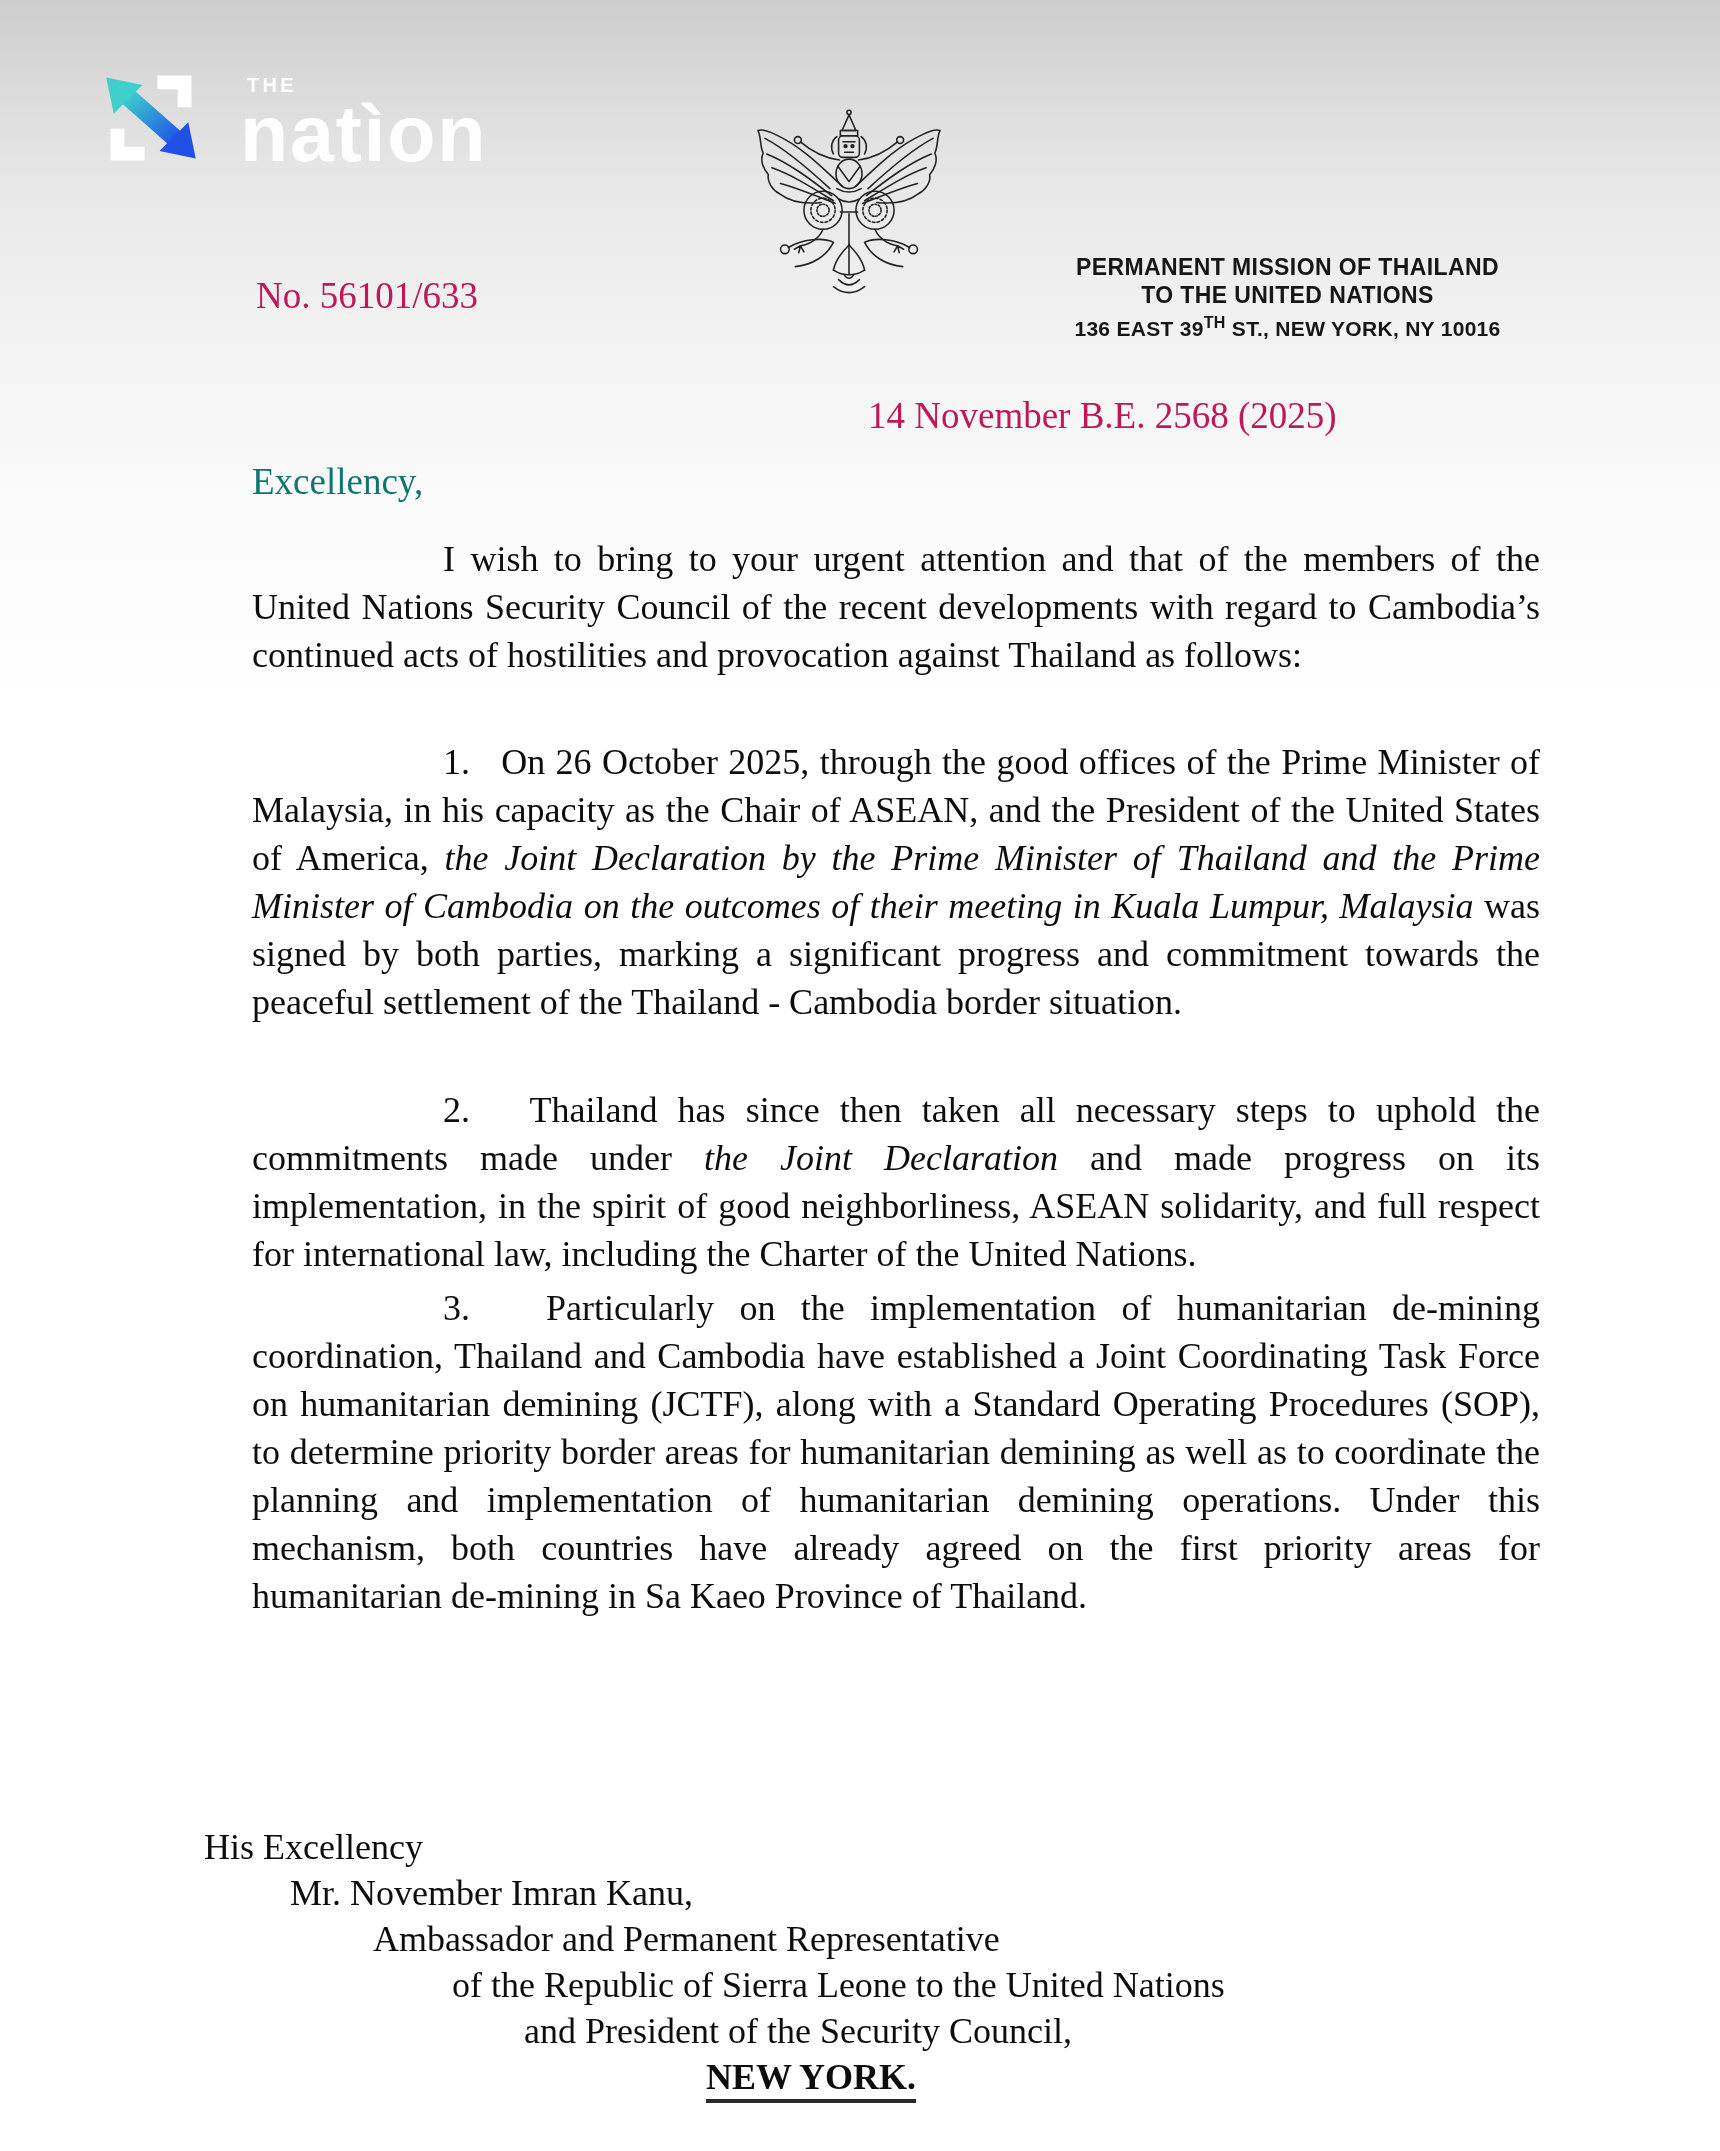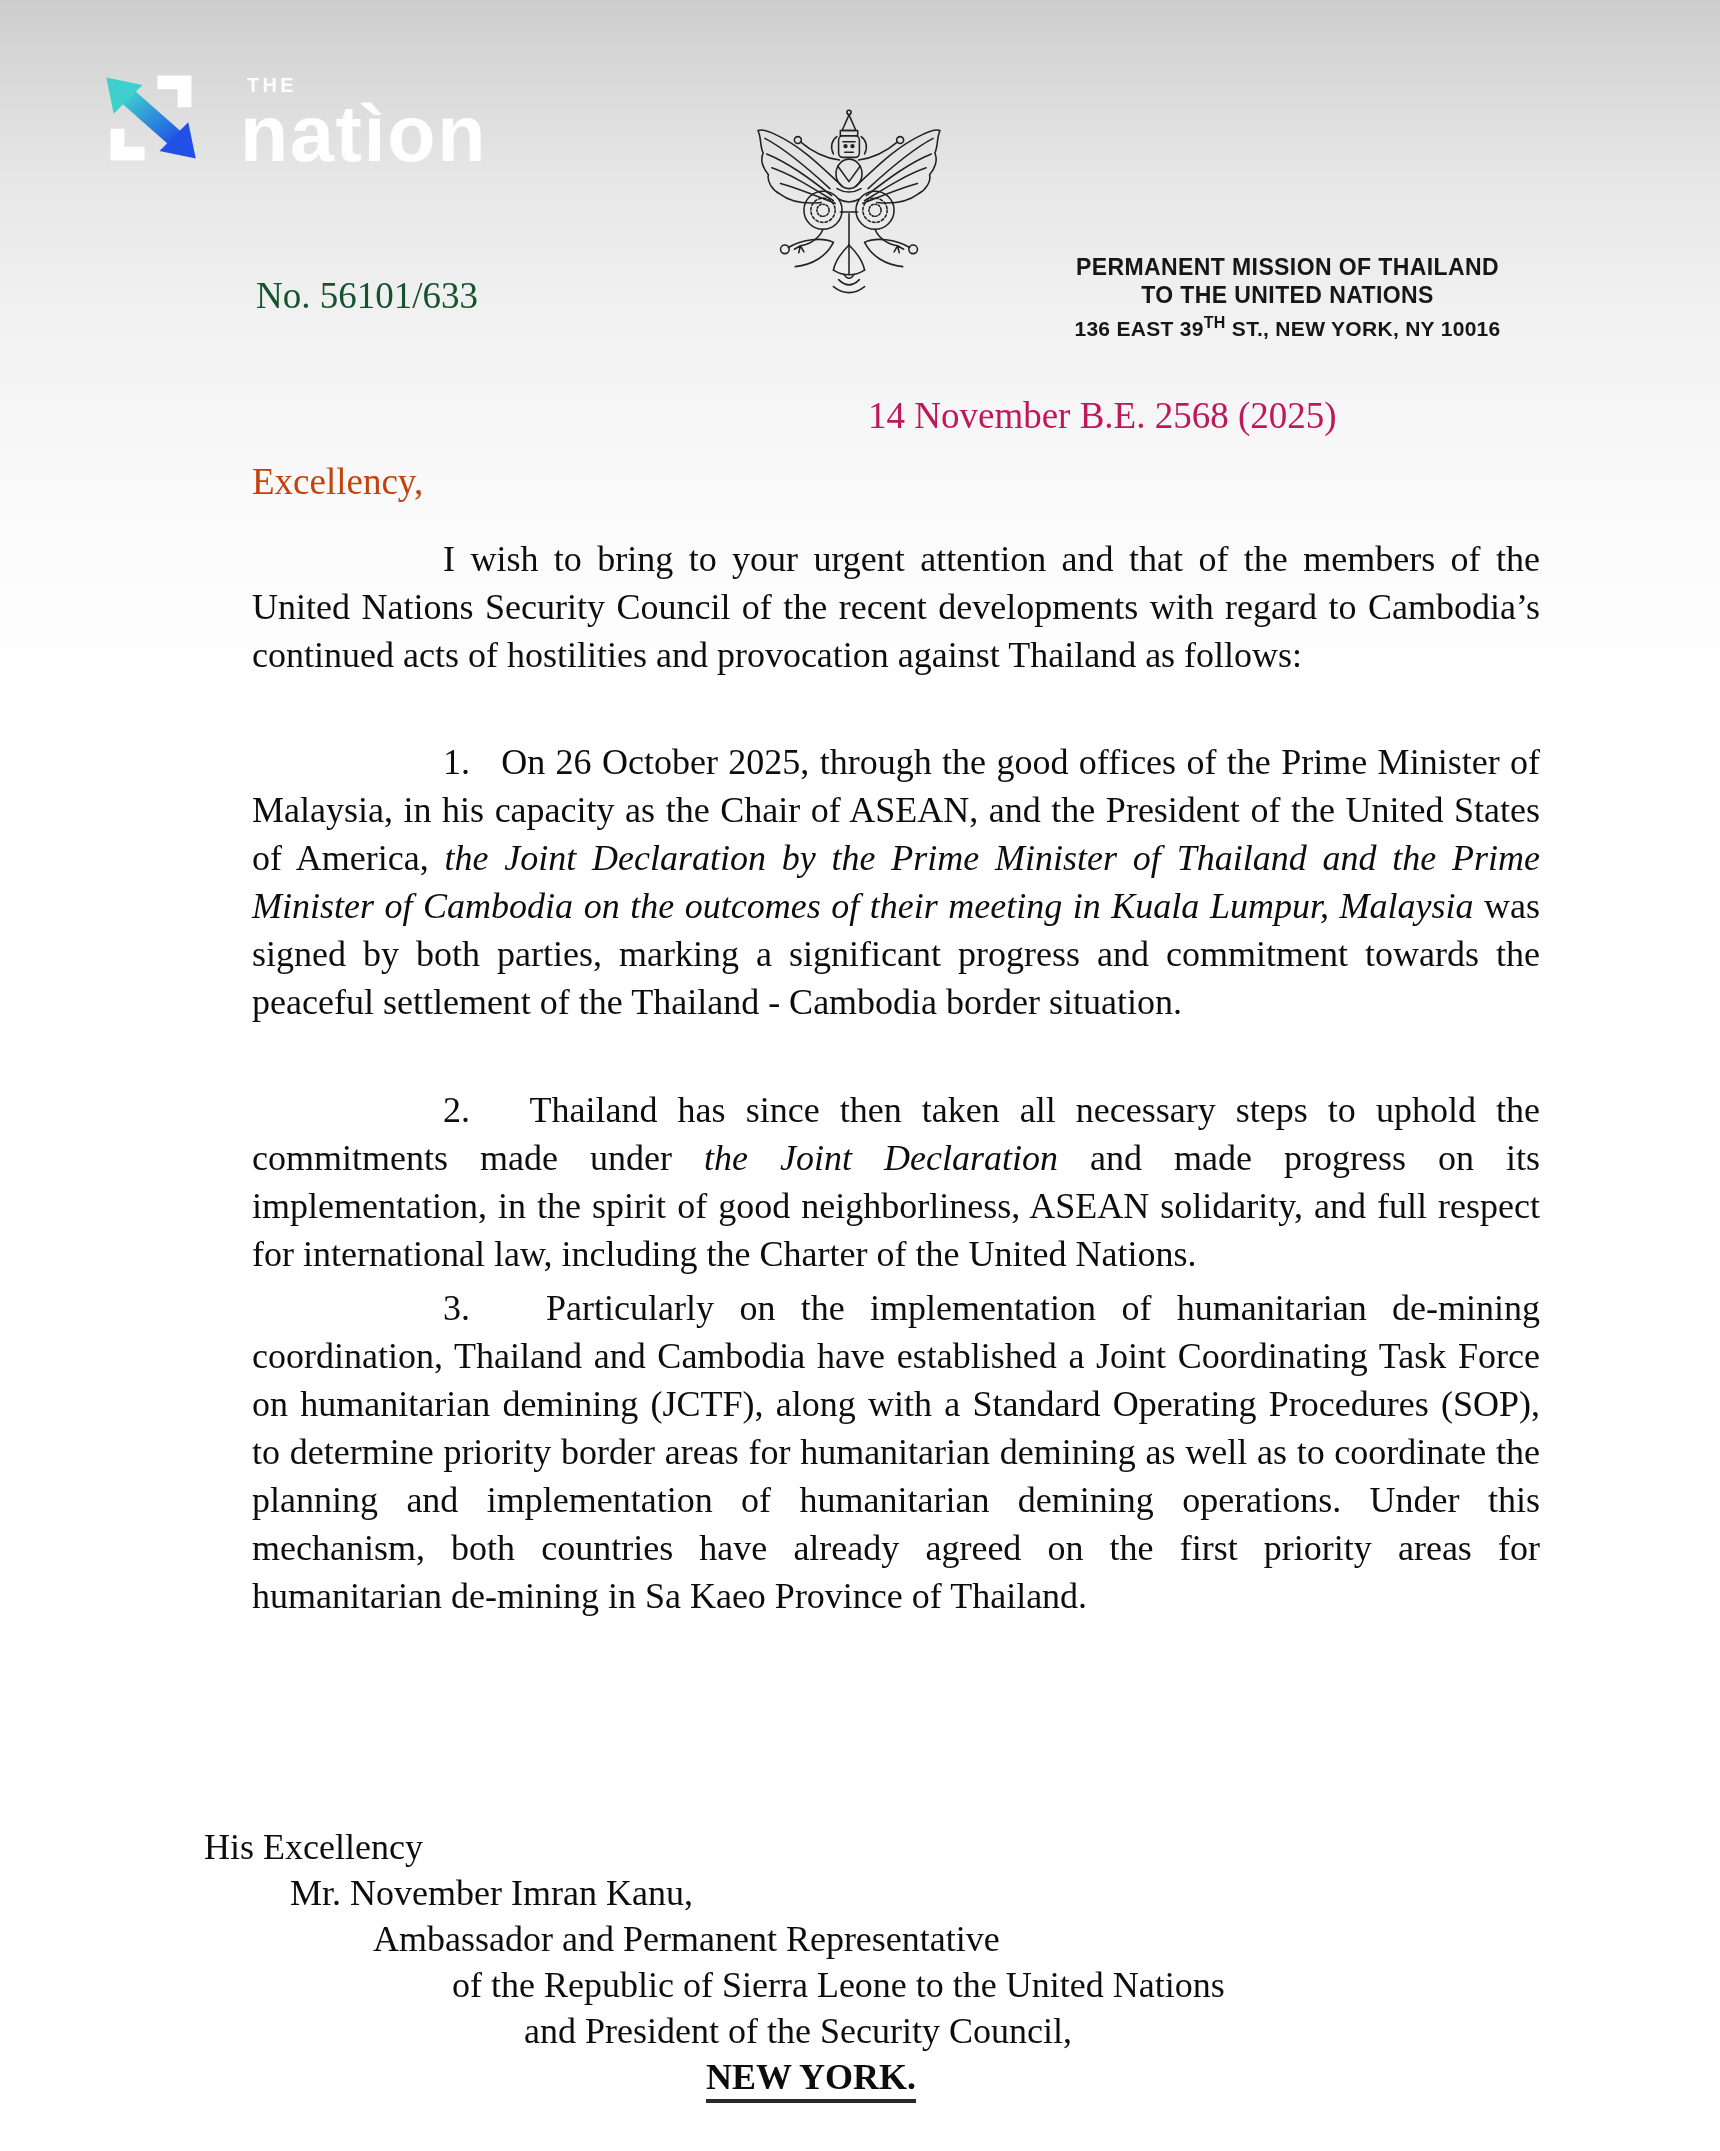--- a/index.html
+++ b/index.html
@@ -18,25 +18,25 @@
   .logo-the{display:block;font-family:"Liberation Sans",sans-serif;font-weight:bold;font-size:20px;letter-spacing:3.4px;line-height:22.4px;margin:5.2px 0 0 6.9px;}
   .logo-name{display:block;font-family:"Liberation Sans",sans-serif;font-weight:bold;font-size:79px;line-height:71px;letter-spacing:1.7px;margin-top:1.7px;}
 
   
   .emblem{position:absolute;left:750px;top:108px;width:198px;height:208px;}
   .mission{position:absolute;left:1024px;top:253px;width:527px;text-align:center;
     font-family:"Liberation Sans",sans-serif;font-weight:bold;color:#161616;}
   .mission-line{font-size:23px;line-height:28px;letter-spacing:0.4px;}
   .mission-addr{font-size:21px;line-height:27.5px;letter-spacing:0.3px;}
   .mission-addr sup{font-size:16px;vertical-align:super;}
-  .refno{position:absolute;left:256px;top:274px;font-size:37px;color:#14532d;}
+  .refno{position:absolute;left:256px;top:274px;font-size:37px;color:#be185d;}
 
   
   .date{position:absolute;left:868px;top:394px;font-size:37px;color:#be185d;}
-  .salutation{position:absolute;left:252px;top:460px;font-size:37px;color:#c2410c;}
+  .salutation{position:absolute;left:252px;top:460px;font-size:37px;color:#0f766e;}
   .para{position:absolute;left:252px;width:1288px;margin:0;text-align:justify;text-indent:191px;
     font-size:36px;line-height:48px;color:#0d0d0d;}
   .para i{font-style:italic;}
   .para-0{top:535px}.para-1{top:738px}.para-2{top:1086px}.para-3{top:1284px}
 
   
   .closing{position:absolute;left:204px;top:1824px;color:#0d0d0d;}
   .close-line{font-size:36px;line-height:46px;white-space:nowrap;}
   .cl-1{padding-left:86px}.cl-2{padding-left:169px}.cl-3{padding-left:248px}
   .cl-4{padding-left:320px}.cl-5{padding-left:502px}

